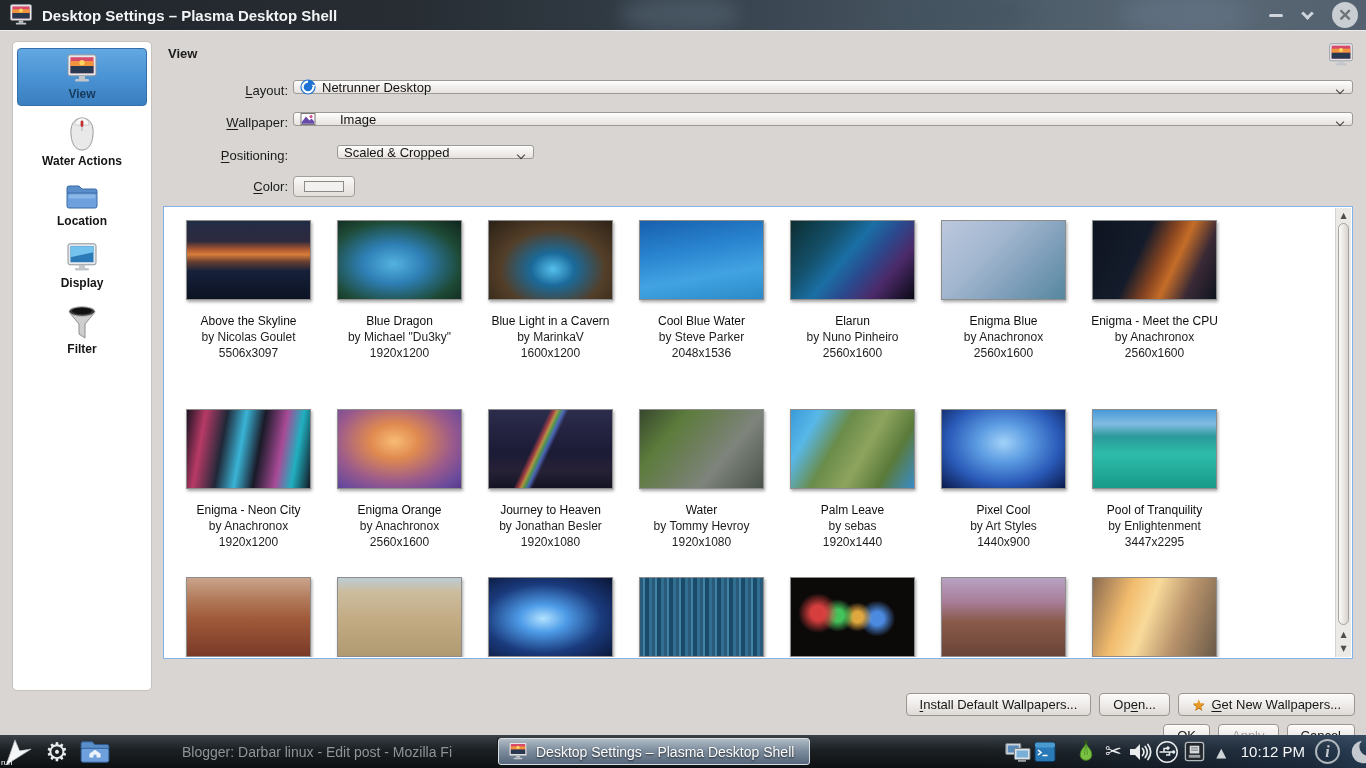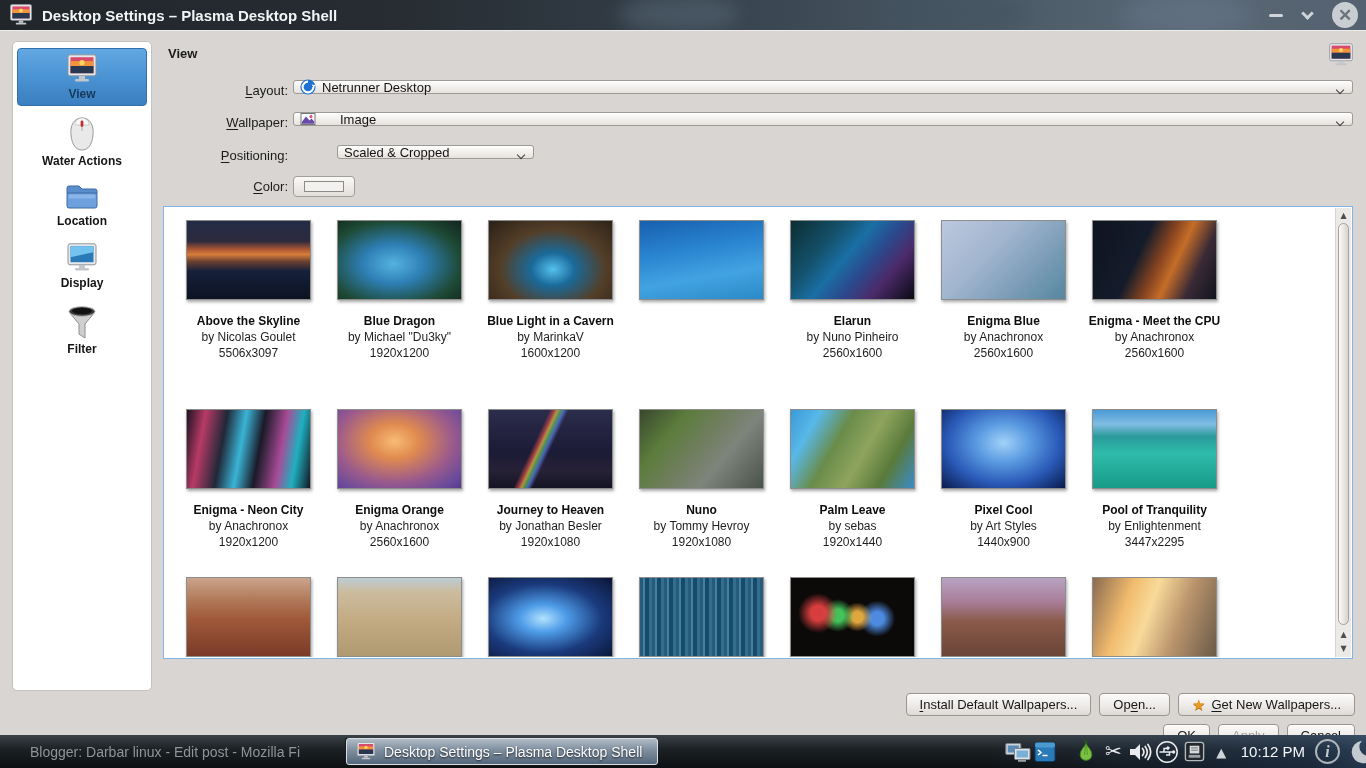--- a/index.html
+++ b/index.html
@@ -49,21 +49,21 @@
   #color-btn .swatch { width:40px; height:11px; background:#f2f1f0; border:1px solid #8e8a86; }
 
   
   #wp-list { position:absolute; left:163px; right:13px; top:175px; height:453px;
     background:#fff; border:1px solid #82b3e6; }
   #wp-grid { position:absolute; left:1px; top:1px; right:17px; bottom:1px; overflow:hidden;
     padding:12px 0 0 8px; display:grid; grid-template-columns:repeat(7,151px); grid-template-rows:189px 168px auto; }
   .wp { display:flex; flex-direction:column; align-items:center; font-size:12px; overflow:hidden; }
   .wp .th { width:125px; height:80px; border:1px solid #8d8d8d; box-shadow:1px 2px 3px rgba(0,0,0,.35); flex:none; }
   .wp .cap { margin-top:13px; text-align:center; }
-  .wp .nm { font-weight:bold; color:#0e0e0e; line-height:16px; }
+  .wp .nm { font-weight:normal; color:#0e0e0e; line-height:16px; }
   .wp .by,.wp .rs { color:#1e1e1e; line-height:16px; }
 
   
   #wp-scroll { position:absolute; top:1px; right:1px; bottom:1px; width:16px; background:#eceae7; border-left:1px solid #d6d2ce; }
   .sb-arrow { position:absolute; left:0; width:15px; height:13px; color:#4e4e4e; font-size:8px; line-height:13px; text-align:center;
     font-family:"DejaVu Sans",sans-serif; }
   #sb-handle { position:absolute; left:2px; width:11px; top:15px; bottom:32px;
     background:linear-gradient(90deg,#fcfbfa 0%,#e8e5e1 55%,#d8d4d0 100%);
     border:1px solid #a5a19c; border-radius:6px; }
 
@@ -266,20 +266,25 @@
         <div class="wp">
           <div class="th" style="background: radial-gradient(at 52% 62%, rgb(85, 192, 238) 0%, rgb(26, 106, 154) 24%, rgb(83, 62, 40) 58%, rgb(42, 32, 22) 100%);"></div>
           <div class="cap">
       <div class="nm">Blue Light in a Cavern</div>
       <div class="by">by MarinkaV</div>
       <div class="rs">1600x1200</div>
           </div>
         </div>
         <div class="wp">
           <div class="th" style="background: linear-gradient(170deg, rgb(23, 96, 174) 0%, rgb(42, 133, 208) 38%, rgb(66, 163, 226) 68%, rgb(42, 138, 200) 100%);"></div>
+          <div class="cap">
+      <div class="nm">Cool Blue Water</div>
+      <div class="by">by Steve Parker</div>
+      <div class="rs">2048x1536</div>
+          </div>
         </div>
         <div class="wp">
           <div class="th" style="background: linear-gradient(130deg, rgb(12, 46, 50) 0%, rgb(20, 80, 106) 28%, rgb(26, 111, 165) 45%, rgb(42, 74, 142) 60%, rgb(76, 42, 106) 76%, rgb(10, 10, 20) 100%);"></div>
           <div class="cap">
       <div class="nm">Elarun</div>
       <div class="by">by Nuno Pinheiro</div>
       <div class="rs">2560x1600</div>
           </div>
         </div>
         <div class="wp">
@@ -318,21 +323,21 @@
           <div class="th" style="background: linear-gradient(115deg, transparent 38%, rgba(200, 70, 70, 0.75) 41%, rgba(225, 185, 70, 0.75) 43%, rgba(90, 185, 90, 0.75) 45%, rgba(90, 125, 225, 0.75) 47%, transparent 50%), linear-gradient(rgb(44, 44, 76) 0%, rgb(27, 27, 54) 55%, rgb(39, 33, 54) 78%, rgb(20, 20, 36) 100%);"></div>
           <div class="cap">
       <div class="nm">Journey to Heaven</div>
       <div class="by">by Jonathan Besler</div>
       <div class="rs">1920x1080</div>
           </div>
         </div>
         <div class="wp">
           <div class="th" style="background: linear-gradient(130deg, rgb(57, 72, 46) 0%, rgb(92, 124, 60) 26%, rgb(110, 126, 92) 46%, rgb(126, 132, 124) 66%, rgb(73, 82, 74) 100%);"></div>
           <div class="cap">
-      <div class="nm">Nuno</div>
+      <div class="nm">Water</div>
       <div class="by">by Tommy Hevroy</div>
       <div class="rs">1920x1080</div>
           </div>
         </div>
         <div class="wp">
           <div class="th" style="background: linear-gradient(120deg, rgb(58, 154, 216) 0%, rgb(88, 184, 232) 18%, rgb(106, 140, 74) 38%, rgb(142, 164, 94) 58%, rgb(90, 122, 58) 78%, rgb(58, 140, 200) 100%);"></div>
           <div class="cap">
       <div class="nm">Palm Leave</div>
       <div class="by">by sebas</div>
       <div class="rs">1920x1440</div>
@@ -403,20 +408,45 @@
       <div class="btn disabled">
         <span>Apply</span>
       </div>
       <div class="btn">
         <span>Ca<u>n</u>cel</span>
       </div>
     </div>
 </div>
 
 <div id="taskbar">
+  <div id="launchers" style="display:flex;z-index:1;">
+      <div class="launcher">
+        <span>
+          <svg width="30" height="30" viewBox="0 0 26 26">
+      <path d="M2 24 L9.5 2.5 L13.5 12 L23.5 10.5 Z" fill="#f4f6f8" stroke="#b8bcc0" stroke-width=".6"></path>
+          </svg>
+        </span>
+        <span id="run-label">run</span>
+      </div>
+      <div class="launcher">
+        <span><span class="glyph" style="font-size:26px;line-height:1;">⚙</span></span>
+      </div>
+      <div class="launcher">
+        <span>
+          <svg width="32" height="26" viewBox="0 0 34 28">
+      <path d="M2 5 a2 2 0 0 1 2-2 h10 l3 3 h13 a2 2 0 0 1 2 2 v3 H2 Z" fill="#5a8ecb" stroke="#2e5a92"></path>
+      <rect x="2" y="10" width="30" height="15" rx="2" fill="#6da0dd" stroke="#2e5a92"></rect>
+      <path d="M11 20 v-4 l6-4.5 6 4.5 v4 h-4.4 v-3 h-3.2 v3 Z" fill="#eef3f9"></path>
+          </svg>
+        </span>
+      </div>
+      <div class="launcher">
+        <span><span class="ficon"></span></span>
+      </div>
+    </div>
   <div id="tasks" style="display:flex;align-items:center;z-index:1;overflow:hidden;">
       <div class="task-inactive">
         <span><span class="ficon"></span></span>
     <span>Blogger: Darbar linux - Edit post - Mozilla Fi</span>
       </div>
       <div class="task-active">
         <span>
           <svg width="20" height="18.799999999999997" viewBox="0 0 32 30">
     <rect x="2" y="0.8" width="28" height="21" rx="2" fill="#e6e9ec" stroke="#8f959b"></rect>
     <rect x="4.5" y="3.2" width="23" height="16" fill="#d84a6a"></rect>

